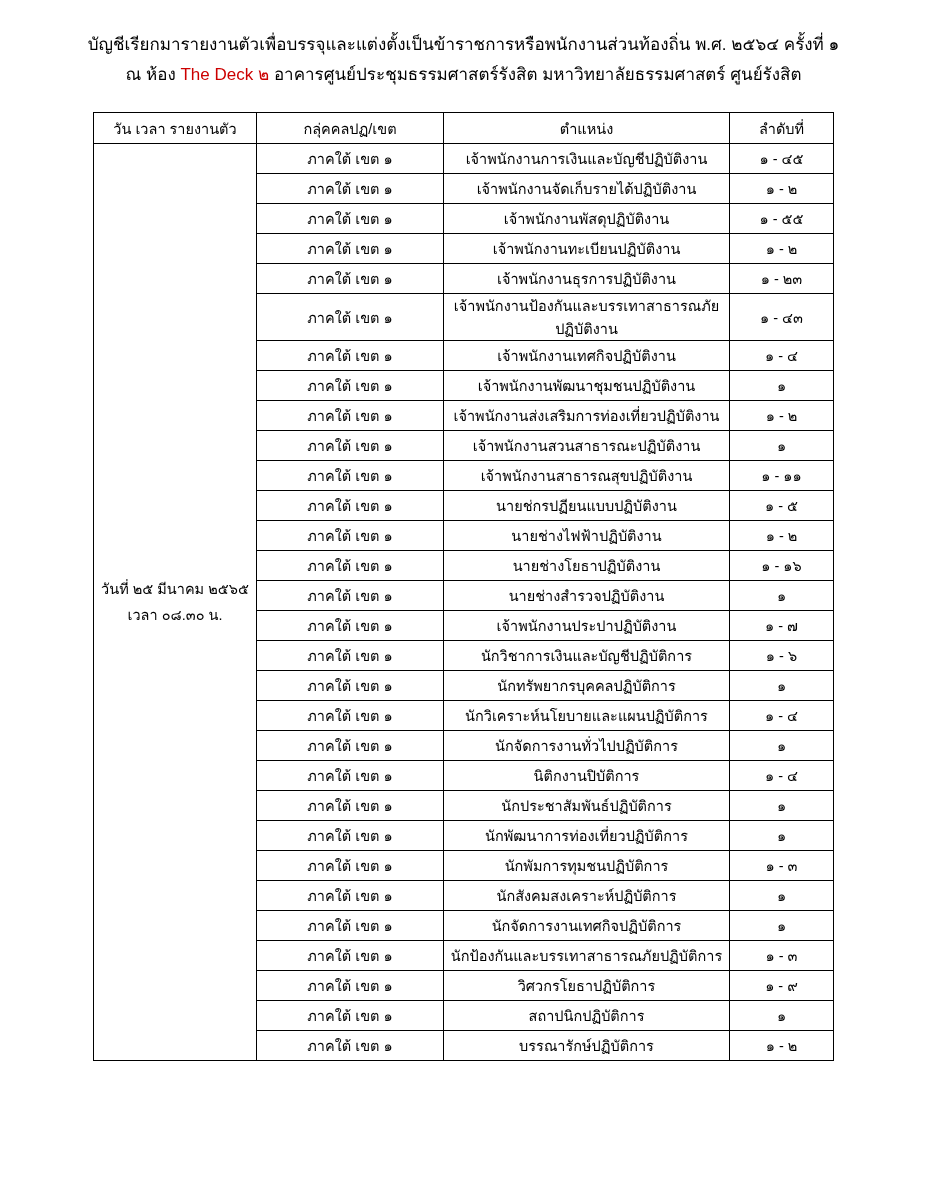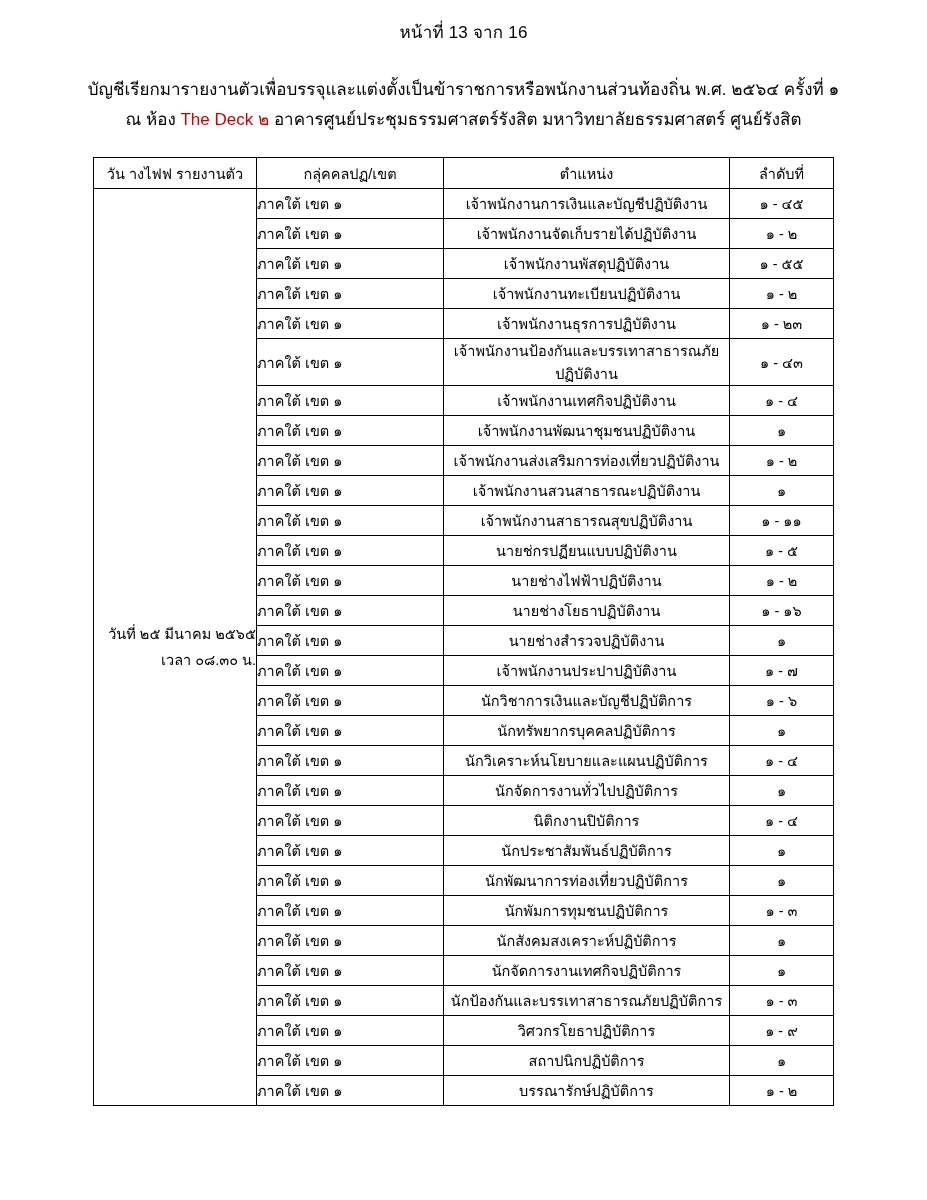--- a/index.html
+++ b/index.html
@@ -62,62 +62,61 @@
   col.c1 { width: 163px; }
   col.c2 { width: 187px; }
   col.c3 { width: 286px; }
   col.c4 { width: 104px; }
 
   table.listing thead th {
     text-align: center;
     height: 30px;
   }
   td.datecell {
-    text-align: right;
+    text-align: center;
     vertical-align: top;
     padding-top: 6px;
     line-height: 26px;
   }
   td.zone {
-    text-align: left;
+    text-align: center;
     margin-left: 29px;
   }
   td.position {
     text-align: center;
     padding-left: 10px;
   }
   td.order {
     text-align: center;
   }
 </style>
 </head>
 <body>
 
 <div class="page">
 
-  <div class="page-number">หน้าที่ 13 จาก 16</div>
 
   <div class="title-block">
     <div class="title-line">บัญชีเรียกมารายงานตัวเพื่อบรรจุและแต่งตั้งเป็นข้าราชการหรือพนักงานส่วนท้องถิ่น พ.ศ. ๒๕๖๔  ครั้งที่ ๑</div>
     <div class="title-line">
       <span>ณ  ห้อง </span><span class="red">The Deck ๒</span><span> อาคารศูนย์ประชุมธรรมศาสตร์รังสิต  มหาวิทยาลัยธรรมศาสตร์  ศูนย์รังสิต</span>
     </div>
   </div>
 
   <div class="table-wrap">
     <table class="listing">
       <colgroup>
         <col class="c1">
           <col class="c2">
           <col class="c3">
           <col class="c4">
       </colgroup>
       <thead>
         <tr>
-          <th>วัน างไฟฟ รายงานตัว</th>
+          <th>วัน เวลา รายงานตัว</th>
           <th>กลุ่คคลปฏ/เขต</th>
           <th>ตำแหน่ง</th>
           <th>ลำดับที่</th>
         </tr>
       </thead>
       <tbody id="table-body">
           <tr>
             <td class="datecell" rowspan="30">
               <div>วันที่ ๒๕ มีนาคม ๒๕๖๕</div>
               <div>เวลา ๐๘.๓๐ น.</div>

